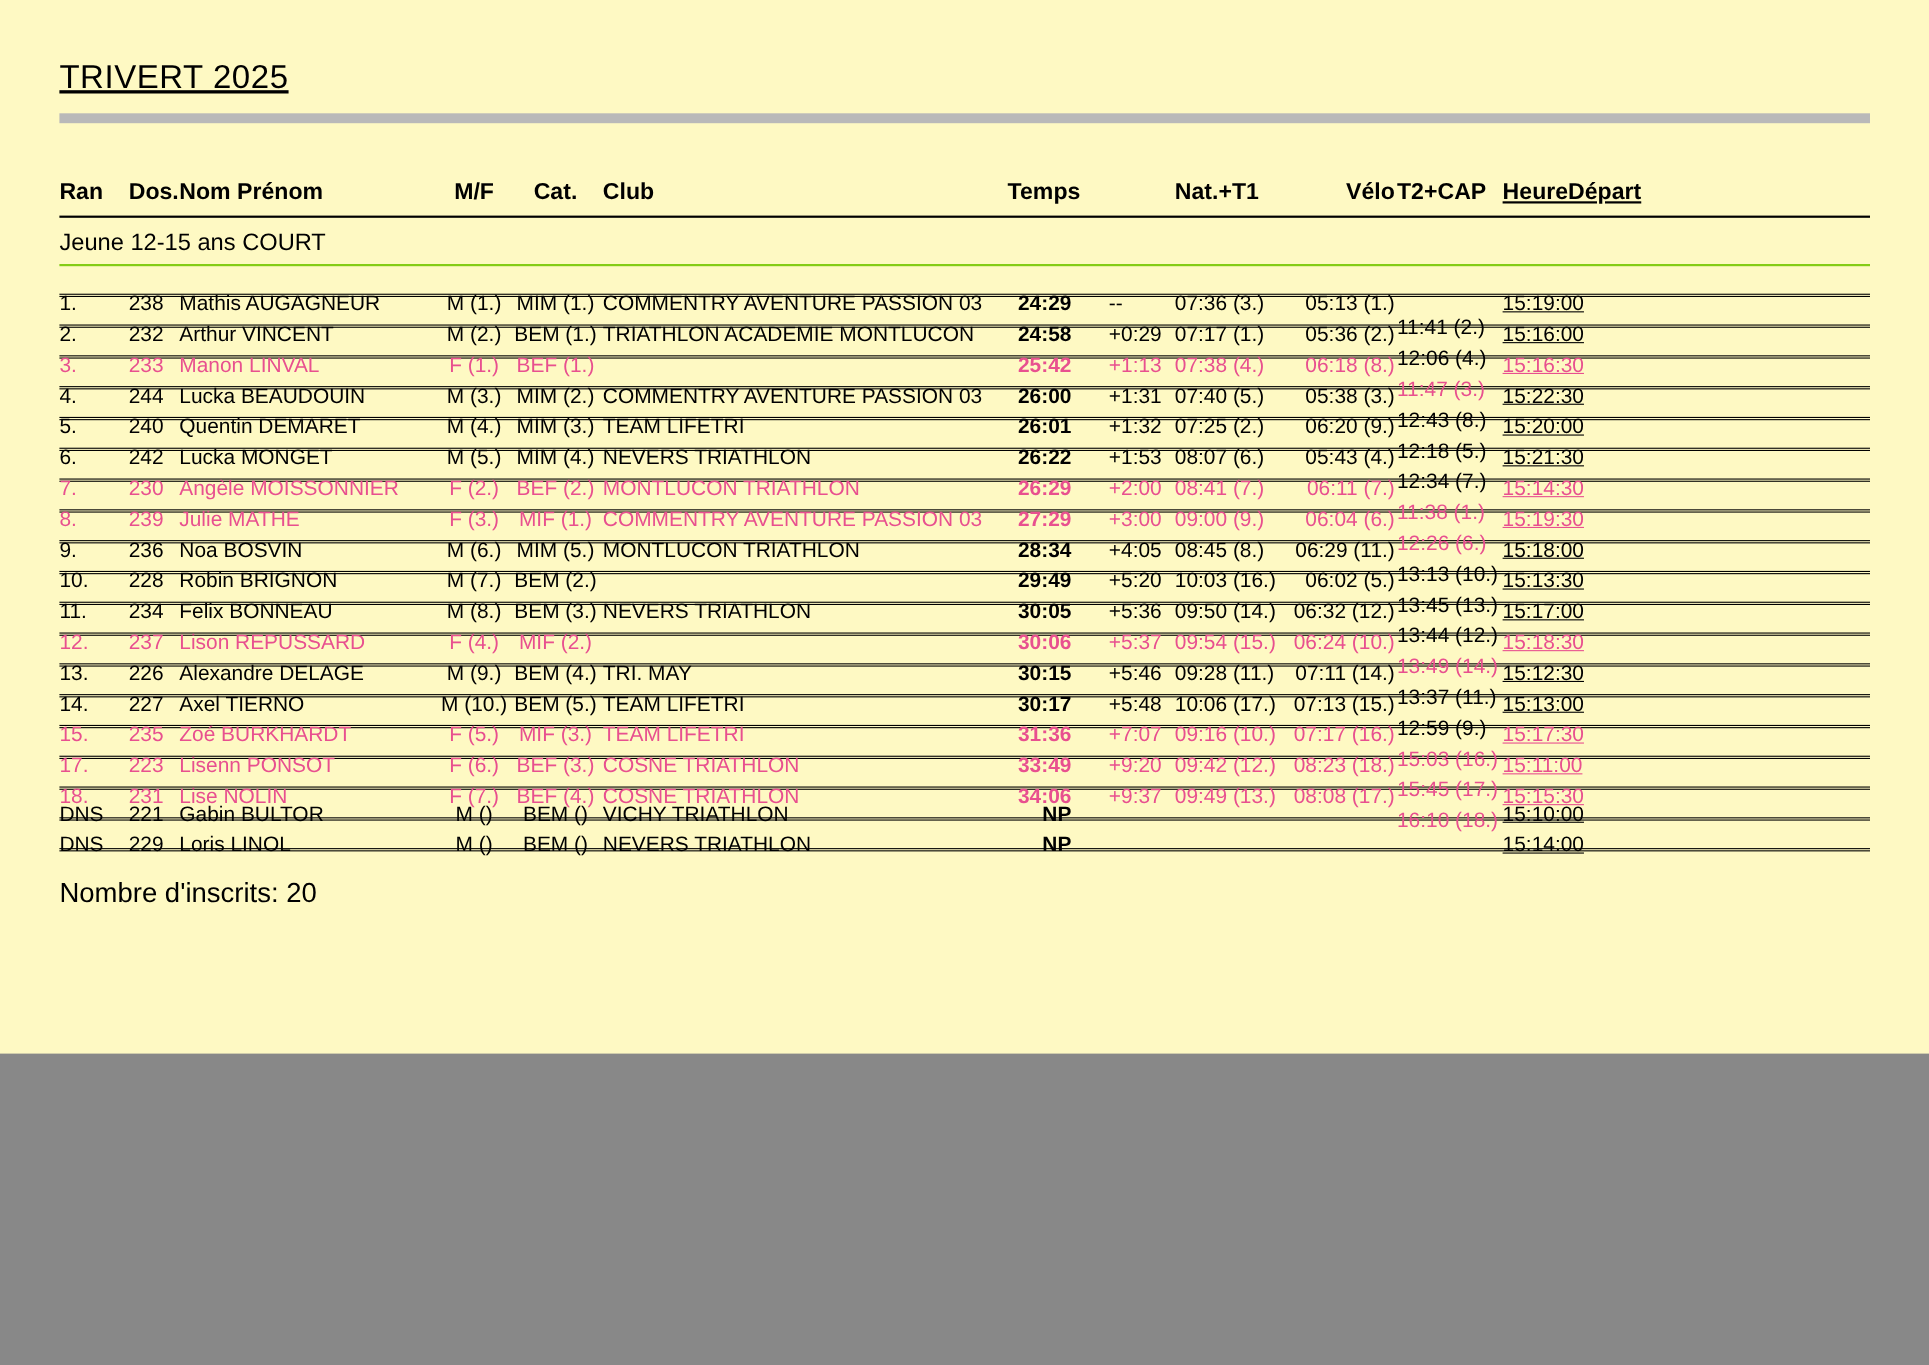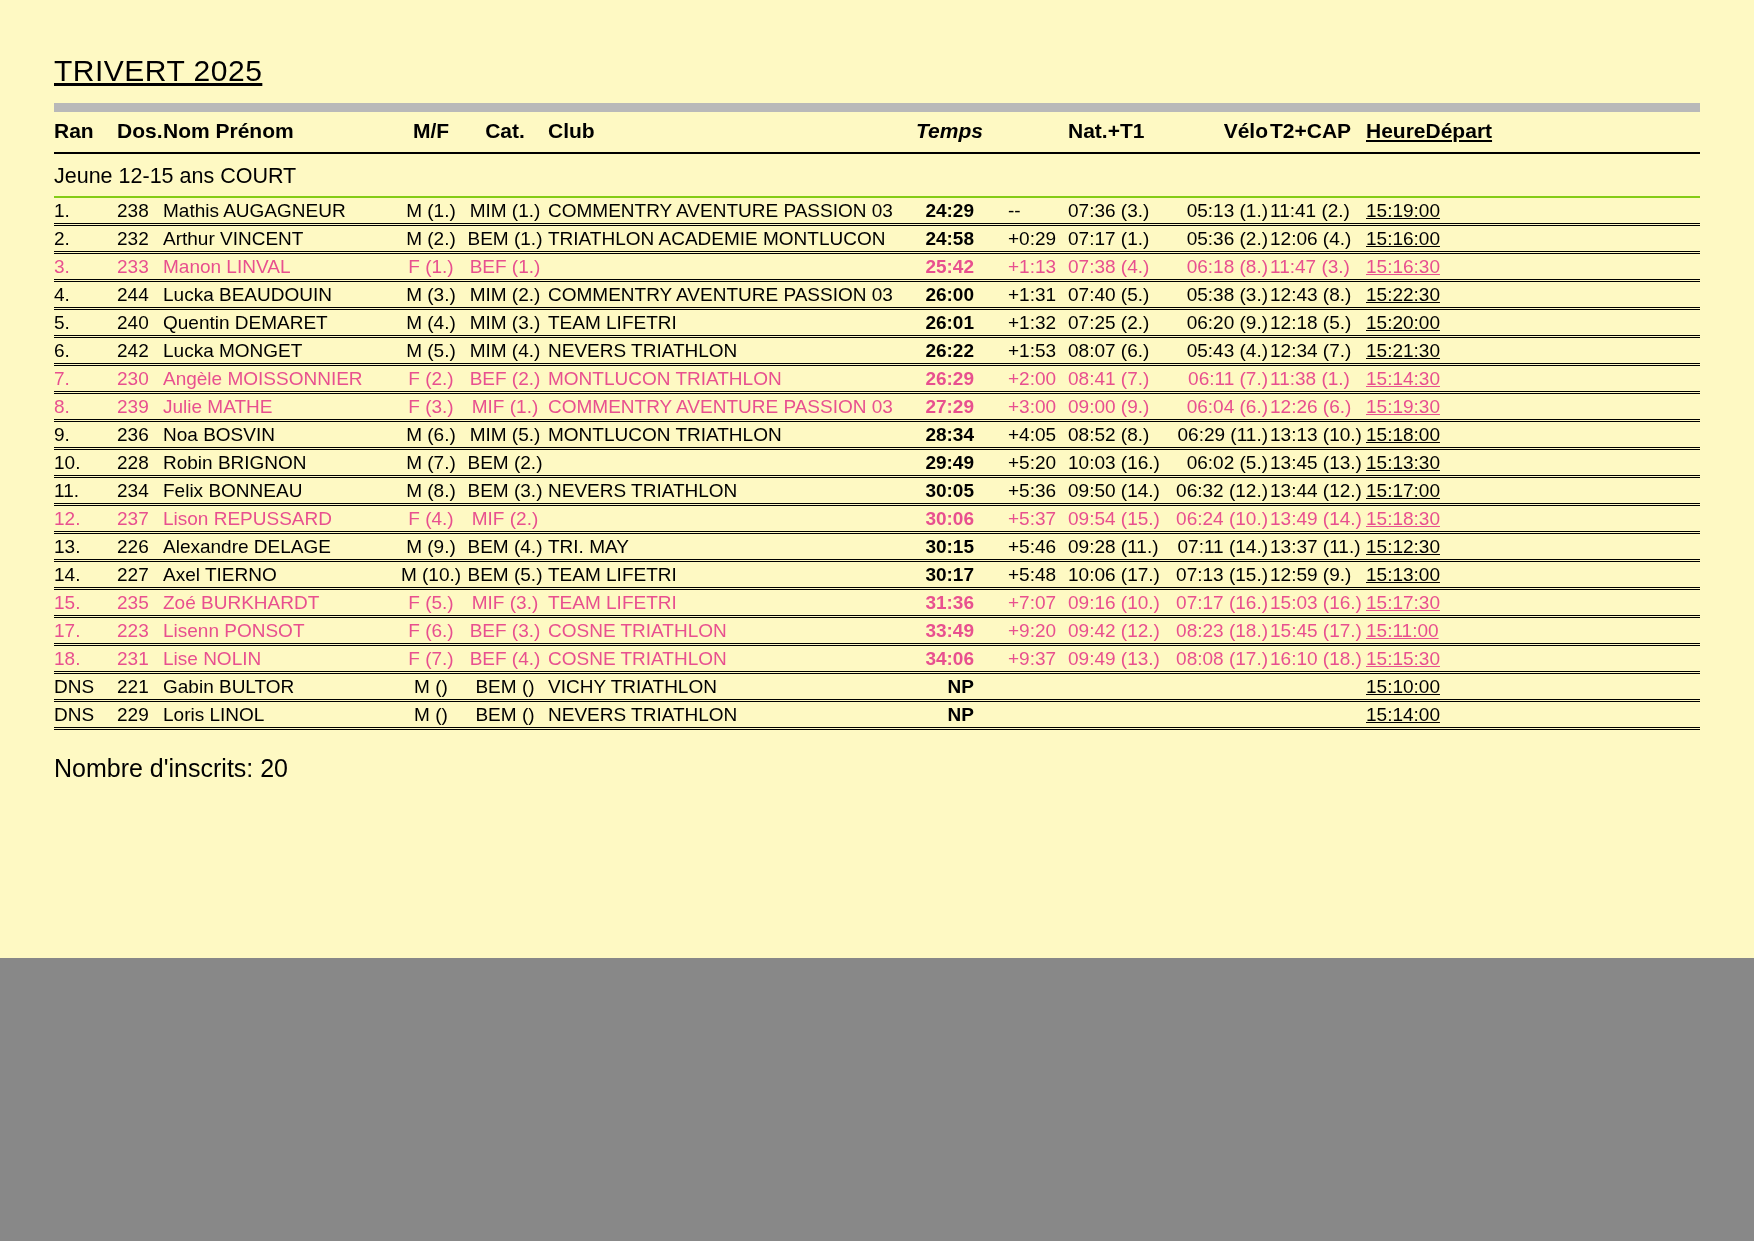--- a/index.html
+++ b/index.html
@@ -64,21 +64,21 @@
   .c-ran  { text-align:left; }
   .c-dos  { text-align:left; }
   .c-name { text-align:left; }
   .c-mf   { text-align:center; white-space:nowrap; }
   .c-cat  { text-align:center; white-space:nowrap; }
   .c-club { text-align:left; white-space:nowrap; }
   .c-temps{ text-align:right; font-weight:700; padding-right:6px; }
   .c-ecart{ text-align:left; padding-left:28px; white-space:nowrap; }
   .c-nat  { text-align:left; padding-left:4px; white-space:nowrap; }
   .c-velo { text-align:right; padding-left:2px; white-space:nowrap; }
-  .c-t2   { text-align:left; padding-left:2px; white-space:nowrap; }
+  .c-t2   { text-align:left; padding-left:2px; white-space:nowrap;margin-top:44px; }
   .c-heure{ text-align:left; padding-left:2px; white-space:nowrap;text-decoration:underline; }
   .footer-note {
     margin-top:24px;
     font-size:25px;
   }
   .page-footer-line {
     position:absolute;
     left:54px; right:54px;
     top:1146px;
     border-top:2px solid #000;
@@ -100,21 +100,21 @@
 
     <div class="gray-bar"></div>
 
     <div class="tgrid thead">
       <div class="c-ran">Ran</div>
       <div class="c-dos">Dos.</div>
       <div class="c-name">Nom Prénom</div>
       <div class="c-mf">M/F</div>
       <div class="c-cat">Cat.</div>
       <div class="c-club">Club</div>
-      <div class="c-temps" style="text-align:center;padding-right:0;font-style:italic;">Temps</div>
+      <div class="c-temps" style="text-align:center;padding-right:0;">Temps</div>
       <div class="c-ecart" style="padding-left:0;"></div>
       <div class="c-nat">Nat.+T1</div>
       <div class="c-velo">Vélo</div>
       <div class="c-t2">T2+CAP</div>
       <div class="c-heure">HeureDépart</div>
       <div></div>
     </div>
 
     <div class="section-title">Jeune 12-15 ans COURT</div>
 
@@ -249,21 +249,21 @@
 
   <div class="tgrid trow">
     <div class="c-ran">9.</div>
     <div class="c-dos">236</div>
     <div class="c-name">Noa BOSVIN</div>
     <div class="c-mf">M (6.)</div>
     <div class="c-cat">MIM (5.)</div>
     <div class="c-club">MONTLUCON TRIATHLON</div>
     <div class="c-temps">28:34</div>
     <div class="c-ecart">+4:05</div>
-    <div class="c-nat">08:52 (8.)</div>
+    <div class="c-nat">08:45 (8.)</div>
     <div class="c-velo">06:29 (11.)</div>
     <div class="c-t2">13:13 (10.)</div>
     <div class="c-heure">15:18:00</div>
     <div></div>
   </div>
 
   <div class="tgrid trow">
     <div class="c-ran">10.</div>
     <div class="c-dos">228</div>
     <div class="c-name">Robin BRIGNON</div>

